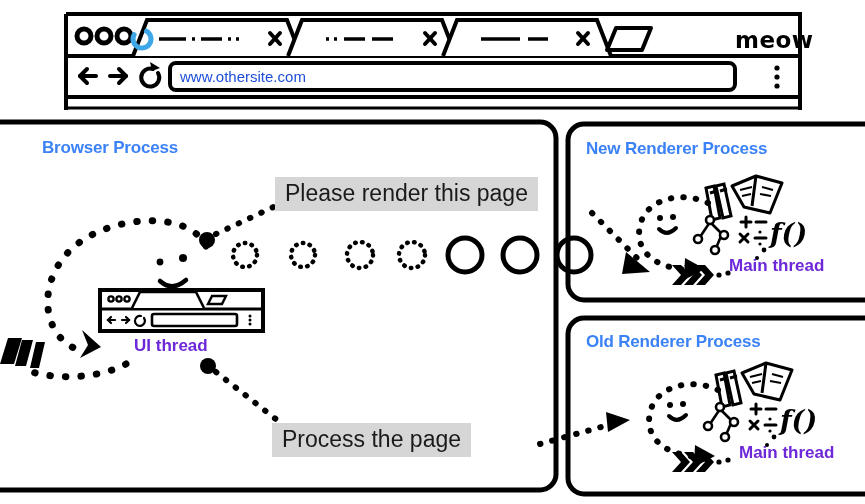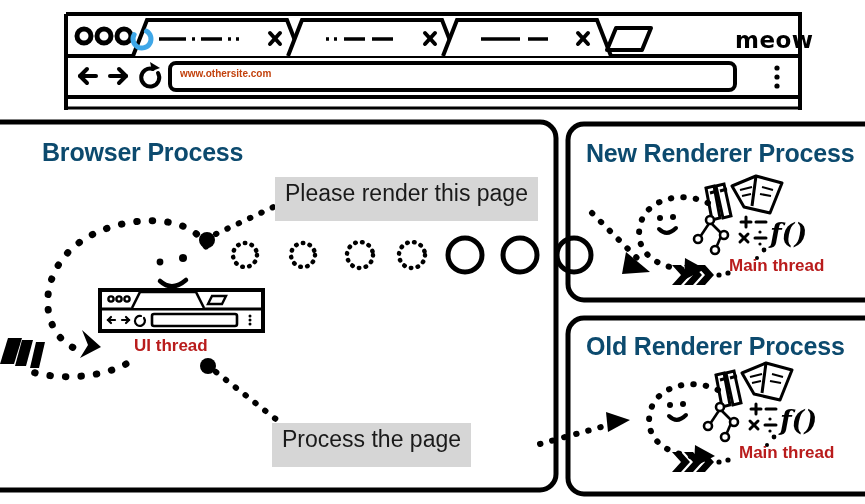--- a/index.html
+++ b/index.html
@@ -8,35 +8,35 @@
     font-family:"Liberation Sans", sans-serif;
     color:#000;
   }
   #stage{position:absolute;left:0;top:0;width:865px;height:504px;}
   svg.layer{position:absolute;left:0;top:0;width:865px;height:504px;overflow:visible;}
 
   
   .txt{position:absolute;white-space:nowrap;}
 
   .proc-title{
-    font-size:25px;font-weight:700;letter-spacing:-0.2px;color:#0c4a6e;
+    font-size:17px;font-weight:700;letter-spacing:-0.2px;color:#3b82f6;
   }
   .thread-label{
-    font-size:17px;font-weight:600;color:#b91c1c;
+    font-size:17px;font-weight:600;color:#6d28d9;
   }
   .msg{
     font-size:23px;font-weight:400;color:#1a1a1a;
-    background:#d6d6d6;padding:4px 10px 16px 10px;line-height:1.05;
+    background:#d6d6d6;padding:4px 10px 6px 10px;line-height:1.05;
   }
   .meow{
     font-size:23px;font-weight:700;color:#000;
     font-family:"DejaVu Sans", sans-serif;letter-spacing:0.5px;
   }
   .urlbar-text{
-    font-size:10px;font-weight:700;color:#c2410c;
+    font-size:15px;font-weight:400;color:#1d4ed8;
   }
 </style>
 </head>
 <body>
 
 <div id="stage">
 
   <svg class="layer" viewBox="0 0 865 504">
 
     <g>

